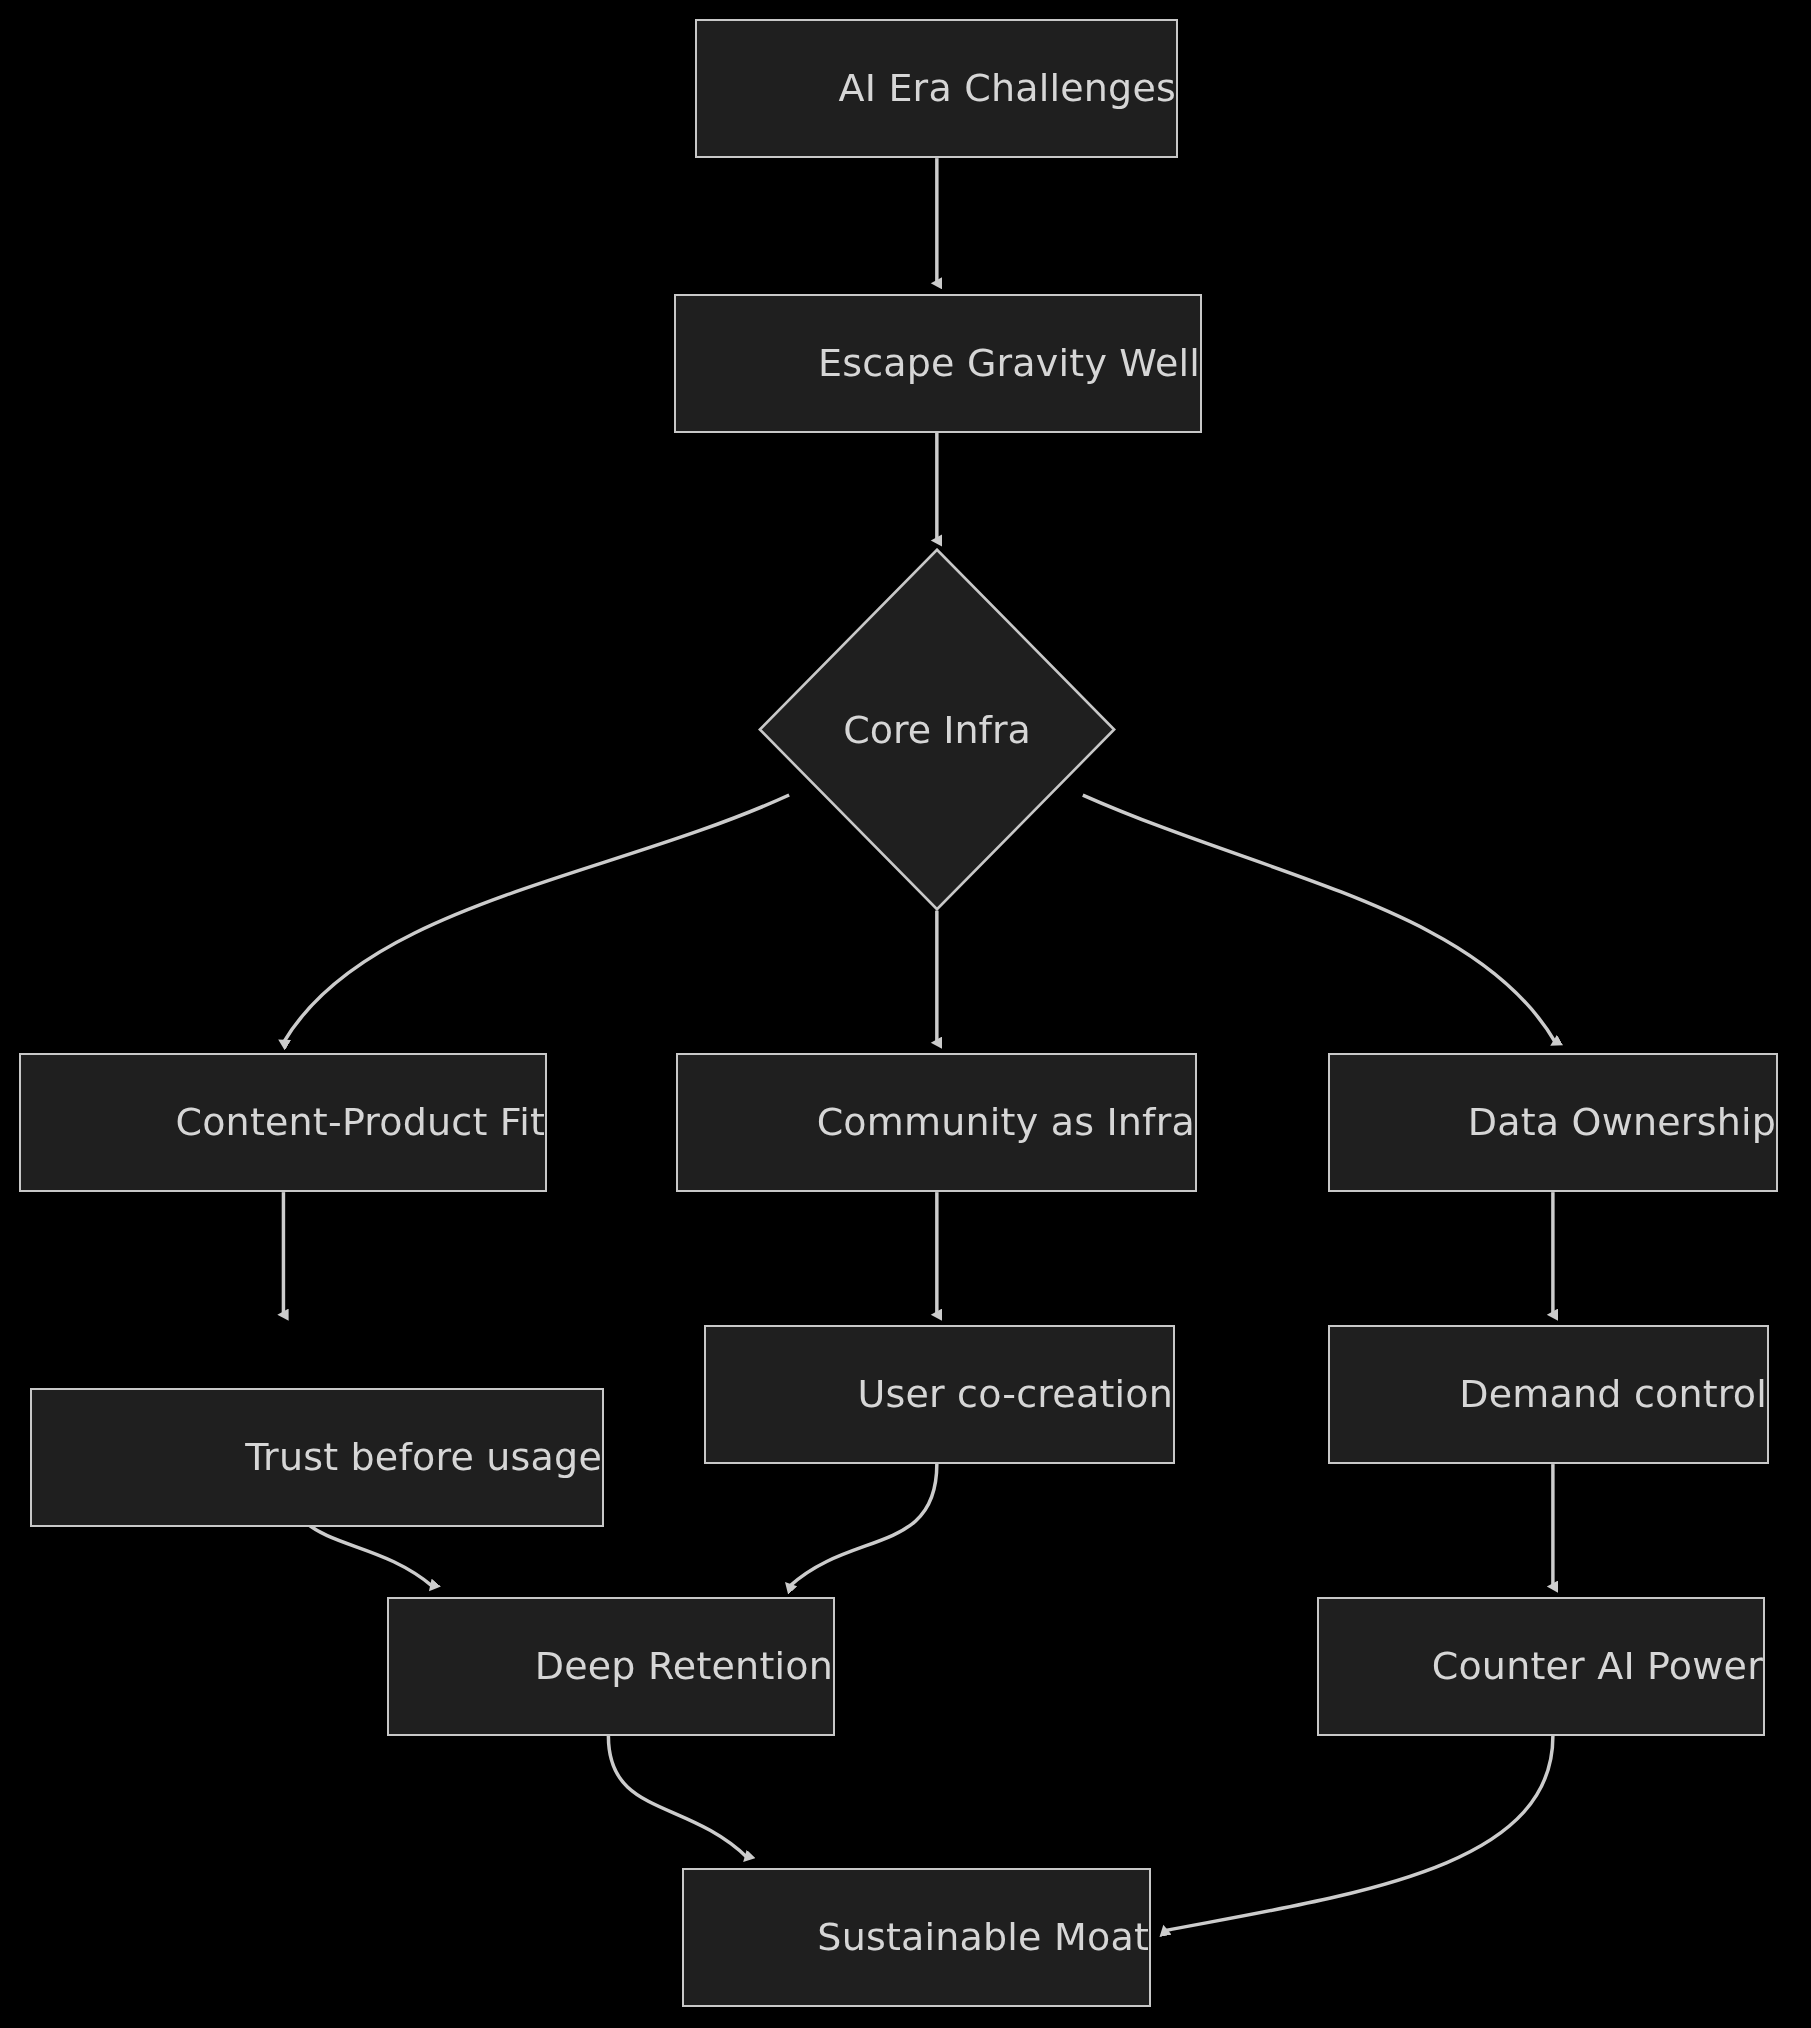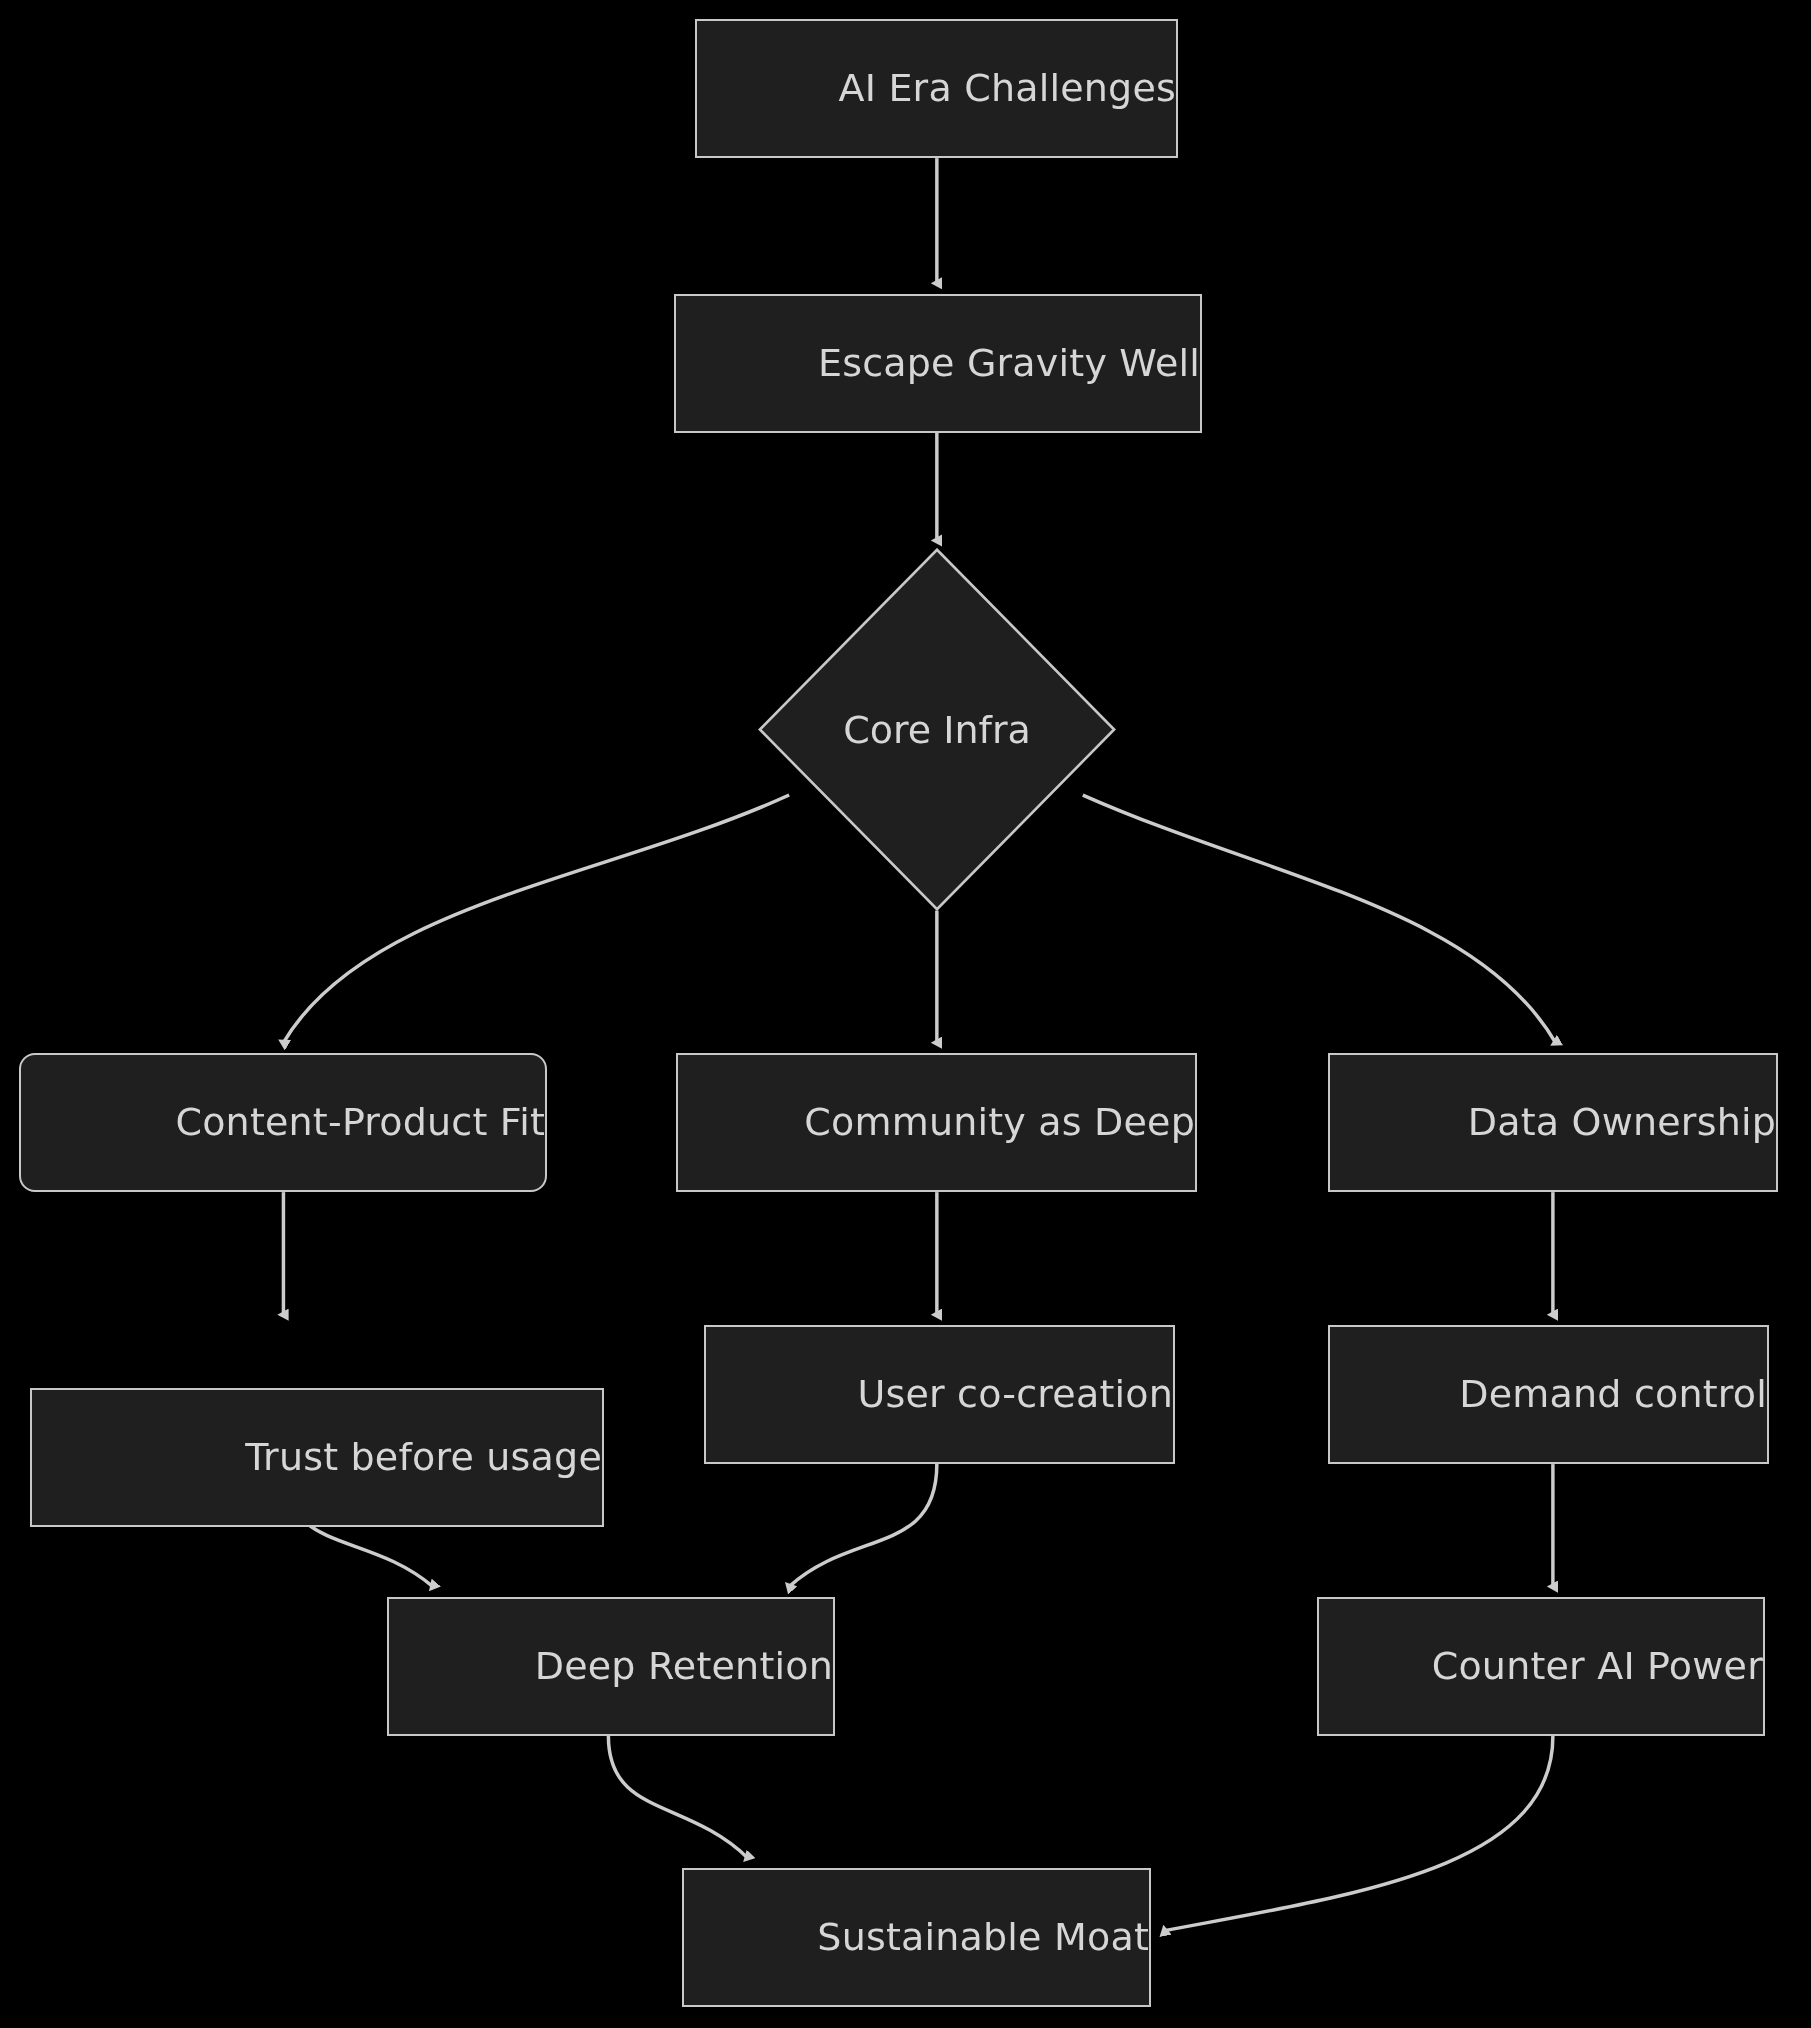--- a/index.html
+++ b/index.html
@@ -71,25 +71,25 @@
       </div>
       <div class="node" style="left: 674px; top: 294px; width: 528px; height: 139px;">
         <span>Escape Gravity Well</span>
       </div>
       <div class="diamond-wrap" style="left: 758px; top: 548px; width: 358px; height: 363px;">
         <svg class="diamond-shape" viewBox="0 0 412 418">
           <polygon points="206,2 410,209 206,416 2,209" fill="#1f1f1f" stroke="#c8c8c8" stroke-width="3"></polygon>
         </svg>
         <span class="diamond-label">Core Infra</span>
       </div>
-      <div class="node" style="left: 19px; top: 1053px; width: 528px; height: 139px; border-radius: 16px;">
+      <div class="node" style="left: 19px; top: 1053px; width: 528px; height: 139px;">
         <span>Content-Product Fit</span>
       </div>
       <div class="node" style="left: 676px; top: 1053px; width: 521px; height: 139px;">
-        <span>Community as Deep</span>
+        <span>Community as Infra</span>
       </div>
       <div class="node" style="left: 1328px; top: 1053px; width: 450px; height: 139px;">
         <span>Data Ownership</span>
       </div>
       <div class="node" style="left: 30px; top: 1388px; width: 574px; height: 139px;">
         <span>Trust before usage</span>
       </div>
       <div class="node" style="left: 704px; top: 1325px; width: 471px; height: 139px;">
         <span>User co-creation</span>
       </div>

